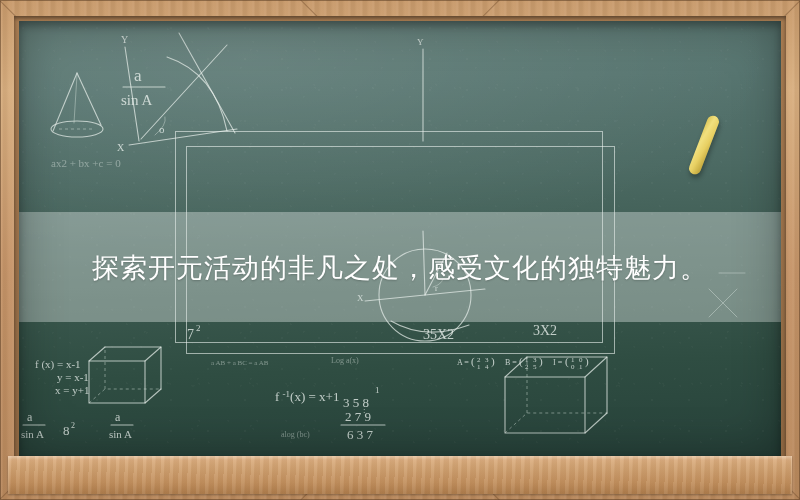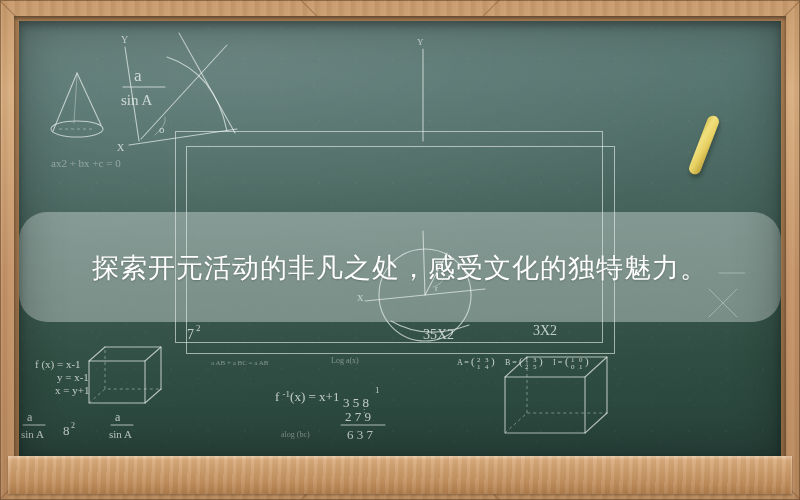--- a/index.html
+++ b/index.html
@@ -102,21 +102,20 @@
 
   
   .caption-band{
     position:absolute;
     left:0;right:0;
     top:191px;height:110px;
     background:rgba(226,232,229,.40);
     display:flex;
     align-items:center;
     justify-content:center;
-    border-radius:28px;
   }
   .caption-text{
     font-family:"DejaVu Sans","Liberation Sans",sans-serif;
     font-size:27px;
     line-height:1;
     letter-spacing:1px;
     color:#ffffff;
     text-shadow:0 1px 2px rgba(0,0,0,.22);
     white-space:nowrap;
   }

